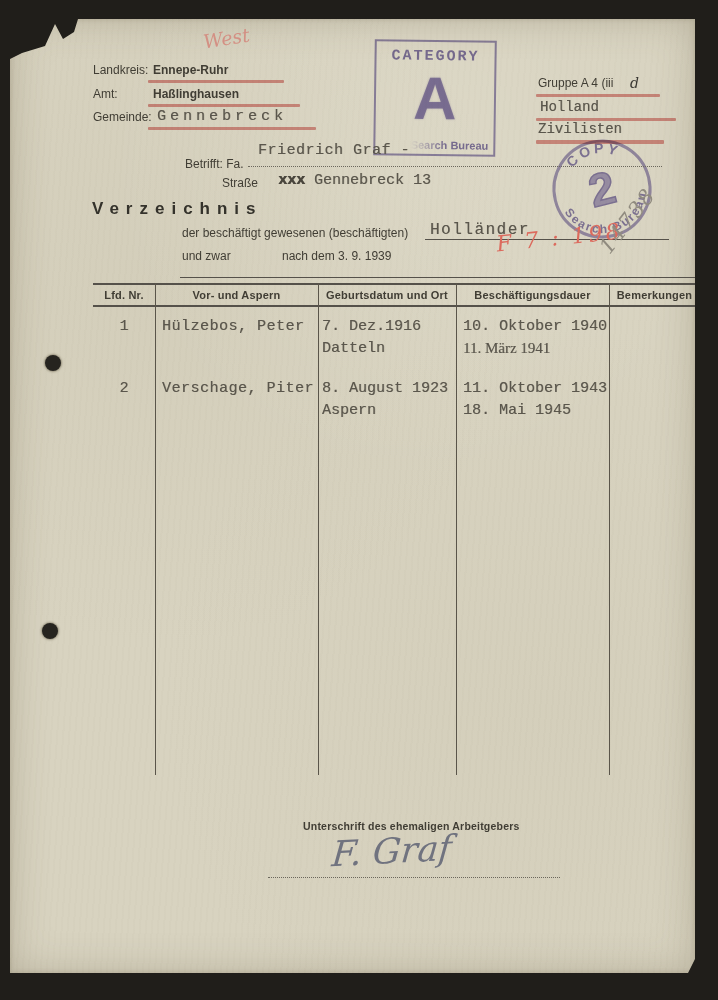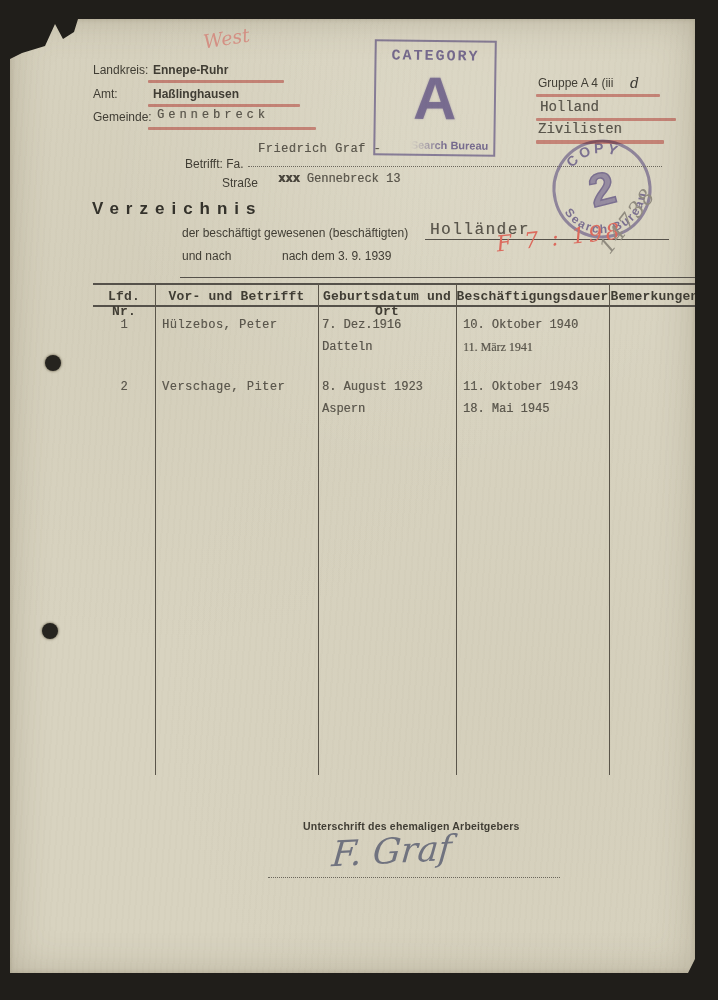--- a/index.html
+++ b/index.html
@@ -11,34 +11,34 @@
       radial-gradient(circle at 22% 28%, rgba(150,140,110,0.07), transparent 42%),
       radial-gradient(circle at 78% 72%, rgba(150,140,110,0.06), transparent 45%),
       radial-gradient(circle at 60% 15%, rgba(255,255,245,0.12), transparent 35%),
       repeating-linear-gradient(94deg, rgba(120,110,85,0.022) 0 2px, transparent 2px 6px);
     box-shadow: inset 0 0 38px rgba(100,90,65,0.28), inset 0 0 5px rgba(100,90,65,0.25);
     clip-path: polygon(68px 0, 100% 0, 100% 940px, 678px 100%, 0 100%, 0 40px, 12px 34px, 35px 27px, 45px 5px, 53px 20px, 64px 13px);
   }
   .hole{position:absolute;width:16px;height:16px;border-radius:50%;background:#26241f;box-shadow:0 0 2px 1px rgba(90,82,60,0.5);}
   .printed{font-family:"Liberation Sans",sans-serif;color:#403d34;font-size:12px;white-space:nowrap;}
   .printed.b{font-weight:bold;}
-  .typed{font-family:"Liberation Mono","DejaVu Sans Mono",monospace;color:#5a564c;font-size:12px;white-space:nowrap;text-shadow:0.4px 0.4px 0.5px rgba(90,85,75,0.5);}
+  .typed{font-family:"Liberation Mono","DejaVu Sans Mono",monospace;color:#5a564c;font-size:15px;white-space:nowrap;text-shadow:0.4px 0.4px 0.5px rgba(90,85,75,0.5);}
   .redline{position:absolute;height:3px;background:rgba(219,116,112,0.7);mix-blend-mode:multiply;border-radius:1px;}
   .tline{position:absolute;background:#5a554a;}
   .dotted{position:absolute;border-bottom:1.6px dotted #6b675c;height:1px;}
   .solidline{position:absolute;height:1.2px;background:#55514a;}
   .handw-red{font-family:"DejaVu Serif",serif;font-style:italic;color:#d4867b;white-space:nowrap;}
   .handw-pencil{font-family:"DejaVu Serif",serif;font-style:italic;color:#908b7f;white-space:nowrap;}
   .stamp{mix-blend-mode:multiply;}
   .cat-box{position:absolute;border:2.5px solid rgba(118,105,172,0.72);transform:rotate(0.8deg);}
   .cat-word{position:absolute;top:6px;left:0;right:0;text-align:center;font-family:"Liberation Mono",monospace;font-weight:bold;font-size:15px;letter-spacing:2px;color:rgba(116,103,172,0.85);}
   .cat-a{position:absolute;top:22px;left:0;right:0;text-align:center;font-family:"Liberation Sans",sans-serif;font-weight:bold;font-size:60px;color:rgba(116,103,172,0.72);text-shadow:0 0 2px rgba(116,103,172,0.4);}
   .cat-bureau{position:absolute;bottom:3px;right:5px;font-family:"Liberation Sans",sans-serif;font-size:11px;font-weight:bold;color:rgba(116,103,172,0.85);
     -webkit-mask-image:linear-gradient(to right, transparent 0, black 45%);mask-image:linear-gradient(to right, transparent 0, black 45%);}
-  .tbl-head{position:absolute;font-family:Liberation Mono, monospace;font-weight:bold;font-size:13px;color:#403d34;text-align:center;letter-spacing:0.2px;}
+  .tbl-head{position:absolute;font-family:Liberation Sans, sans-serif;font-weight:bold;font-size:11px;color:#403d34;text-align:center;letter-spacing:0.2px;}
   .sig{font-family:"DejaVu Serif",serif;font-style:italic;color:#5f6375;white-space:nowrap;}
 </style>
 </head>
 <body>
 
 <div id="paper">
 
   <div class="hole" style="left:35px;top:336px;"></div>
   <div class="hole" style="left:32px;top:604px;"></div>
 
@@ -91,37 +91,37 @@
   <div class="abs typed" style="left:248px;top:123px;letter-spacing:0.5px;">Friedrich Graf -</div>
   <div class="dotted" style="left:238px;top:146px;width:414px;"></div>
 
   <div class="abs printed" style="left:212px;top:157px;">Straße</div>
   <div class="abs typed" style="left:268px;top:153px;"><span style="font-weight:bold;color:#4a463d;text-shadow:0.8px 0 0 #4a463d;">xxx</span> <span>Gennebreck 13</span></div>
 
   <div class="abs printed b" style="left:82px;top:180px;font-size:17px;letter-spacing:7px;color:#34322b;">Verzeichnis</div>
   <div class="abs printed" style="left:172px;top:207px;">der beschäftigt gewesenen (beschäftigten)</div>
   <div class="abs typed" style="left:420px;top:202px;font-size:16px;letter-spacing:1.5px;">Holländer</div>
   <div class="solidline" style="left:415px;top:220px;width:244px;"></div>
-  <div class="abs printed" style="left:172px;top:230px;">und nach</div>
+  <div class="abs printed" style="left:172px;top:230px;">und zwar</div>
   <div class="abs printed" style="left:272px;top:230px;">nach dem 3. 9. 1939</div>
 
   <div class="abs handw-red" style="left:486px;top:206px;font-size:22px;letter-spacing:3px;color:#dc6a5d;transform:rotate(-6deg);">F 7 : 198</div>
 
   <div class="abs handw-pencil" style="left:594px;top:220px;font-size:21px;letter-spacing:2px;transform:rotate(-52deg);transform-origin:left center;">14738</div>
 
   <div class="solidline" style="left:170px;top:258px;width:520px;height:1px;"></div>
   <div class="solidline" style="left:83px;top:264px;width:607px;height:1.5px;"></div>
   <div class="solidline" style="left:83px;top:286px;width:607px;height:1.5px;"></div>
   <div class="tline" style="left:145px;top:264px;width:1.3px;height:492px;"></div>
   <div class="tline" style="left:308px;top:264px;width:1.3px;height:492px;"></div>
   <div class="tline" style="left:446px;top:264px;width:1.3px;height:492px;"></div>
   <div class="tline" style="left:599px;top:264px;width:1.3px;height:492px;"></div>
 
   <div class="tbl-head" style="left:83px;top:270px;width:62px;">Lfd. Nr.</div>
-  <div class="tbl-head" style="left:145px;top:270px;width:163px;">Vor- und Betrifft</div>
+  <div class="tbl-head" style="left:145px;top:270px;width:163px;">Vor- und Aspern</div>
   <div class="tbl-head" style="left:308px;top:270px;width:138px;">Geburtsdatum und Ort</div>
   <div class="tbl-head" style="left:446px;top:270px;width:153px;">Beschäftigungsdauer</div>
   <div class="tbl-head" style="left:599px;top:270px;width:91px;">Bemerkungen</div>
 
   <div class="abs typed" style="left:83px;top:299px;width:62px;text-align:center;">1</div>
   <div class="abs typed" style="left:152px;top:299px;letter-spacing:0.5px;">Hülzebos, Peter</div>
   <div class="abs typed" style="left:312px;top:299px;">7. Dez.1916</div>
   <div class="abs typed" style="left:312px;top:321px;">Datteln</div>
   <div class="abs typed" style="left:453px;top:299px;">10. Oktober 1940</div>
   <div class="abs typed" style="left:453px;top:321px;font-family:Liberation Serif, serif;">11. März 1941</div>

